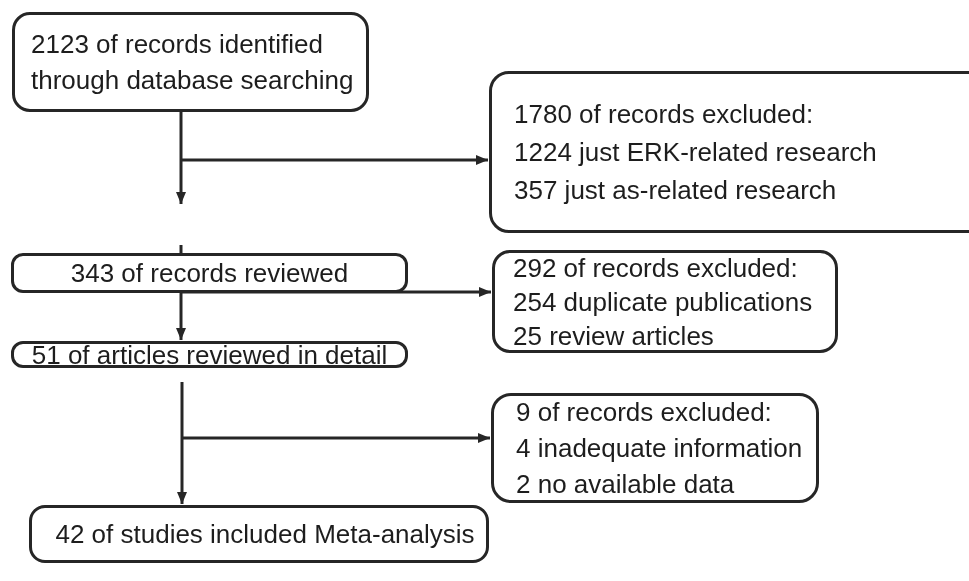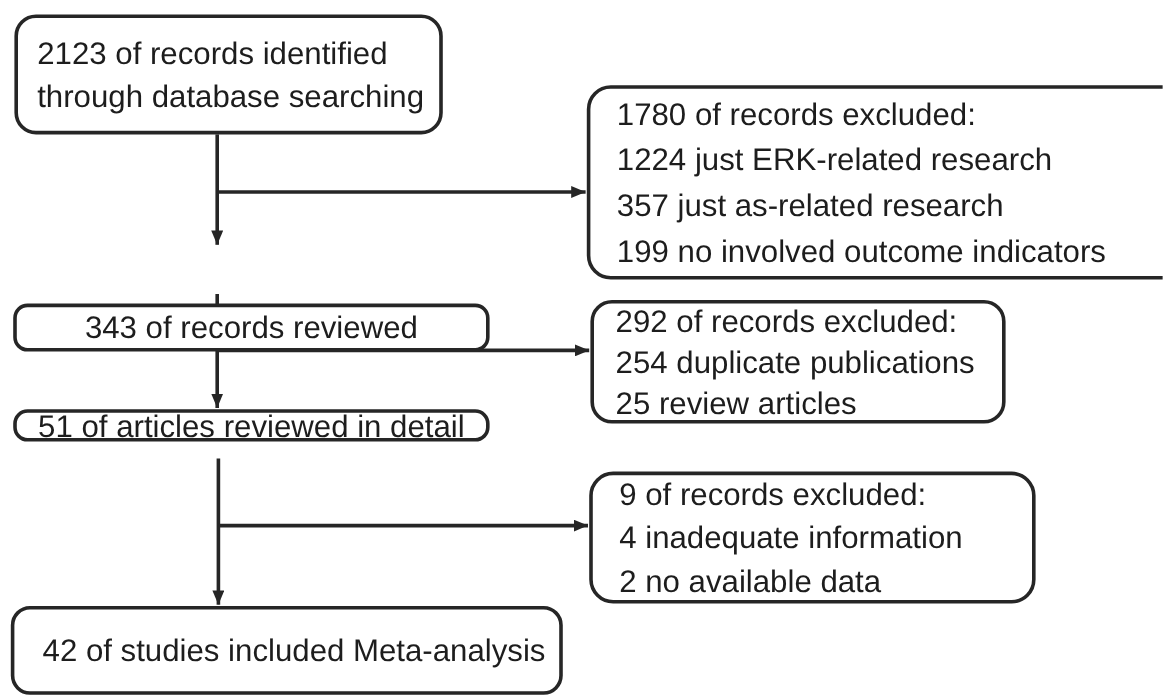--- a/index.html
+++ b/index.html
@@ -49,25 +49,25 @@
   }
   .box-excluded-2 {
     left: 492px; top: 250px; width: 346px; height: 103px;
     padding-left: 18px; line-height: 34px; border-radius: 18px;
   }
   .box-reviewed-detail {
     left: 11px; top: 341px; width: 397px; height: 27px;
     border-radius: 12px;
   }
   .box-excluded-3 {
-    left: 491px; top: 393px; width: 372px; height: 110px;
+    left: 491px; top: 393px; width: 328px; height: 110px;
     padding-left: 22px; line-height: 36px; border-radius: 20px;
   }
   .box-included {
-    left: 9px; top: 505px; width: 460px; height: 74px;
+    left: 29px; top: 505px; width: 460px; height: 58px;
     border-radius: 16px;
     padding-left: 12px;
   }
 
   svg.arrows {
     position: absolute;
     left: 0; top: 0;
     width: 969px; height: 581px;
     pointer-events: none;
   }
@@ -99,21 +99,20 @@
 
   <div class="box box-identified align-left">
     <span class="line">2123 of records identified</span>
     <span class="line">through database searching</span>
   </div>
 
   <div class="box box-excluded-1 align-left">
     <span class="line">1780 of records excluded:</span>
     <span class="line">1224 just ERK-related research</span>
     <span class="line">357 just as-related research</span>
-    <span class="line">199 no involved outcome indicators</span>
   </div>
 
   <div class="box box-reviewed align-center">
     <span class="line">343 of records reviewed</span>
   </div>
 
   <div class="box box-excluded-2 align-left">
     <span class="line">292 of records excluded:</span>
     <span class="line">254 duplicate publications</span>
     <span class="line">25 review articles</span>

